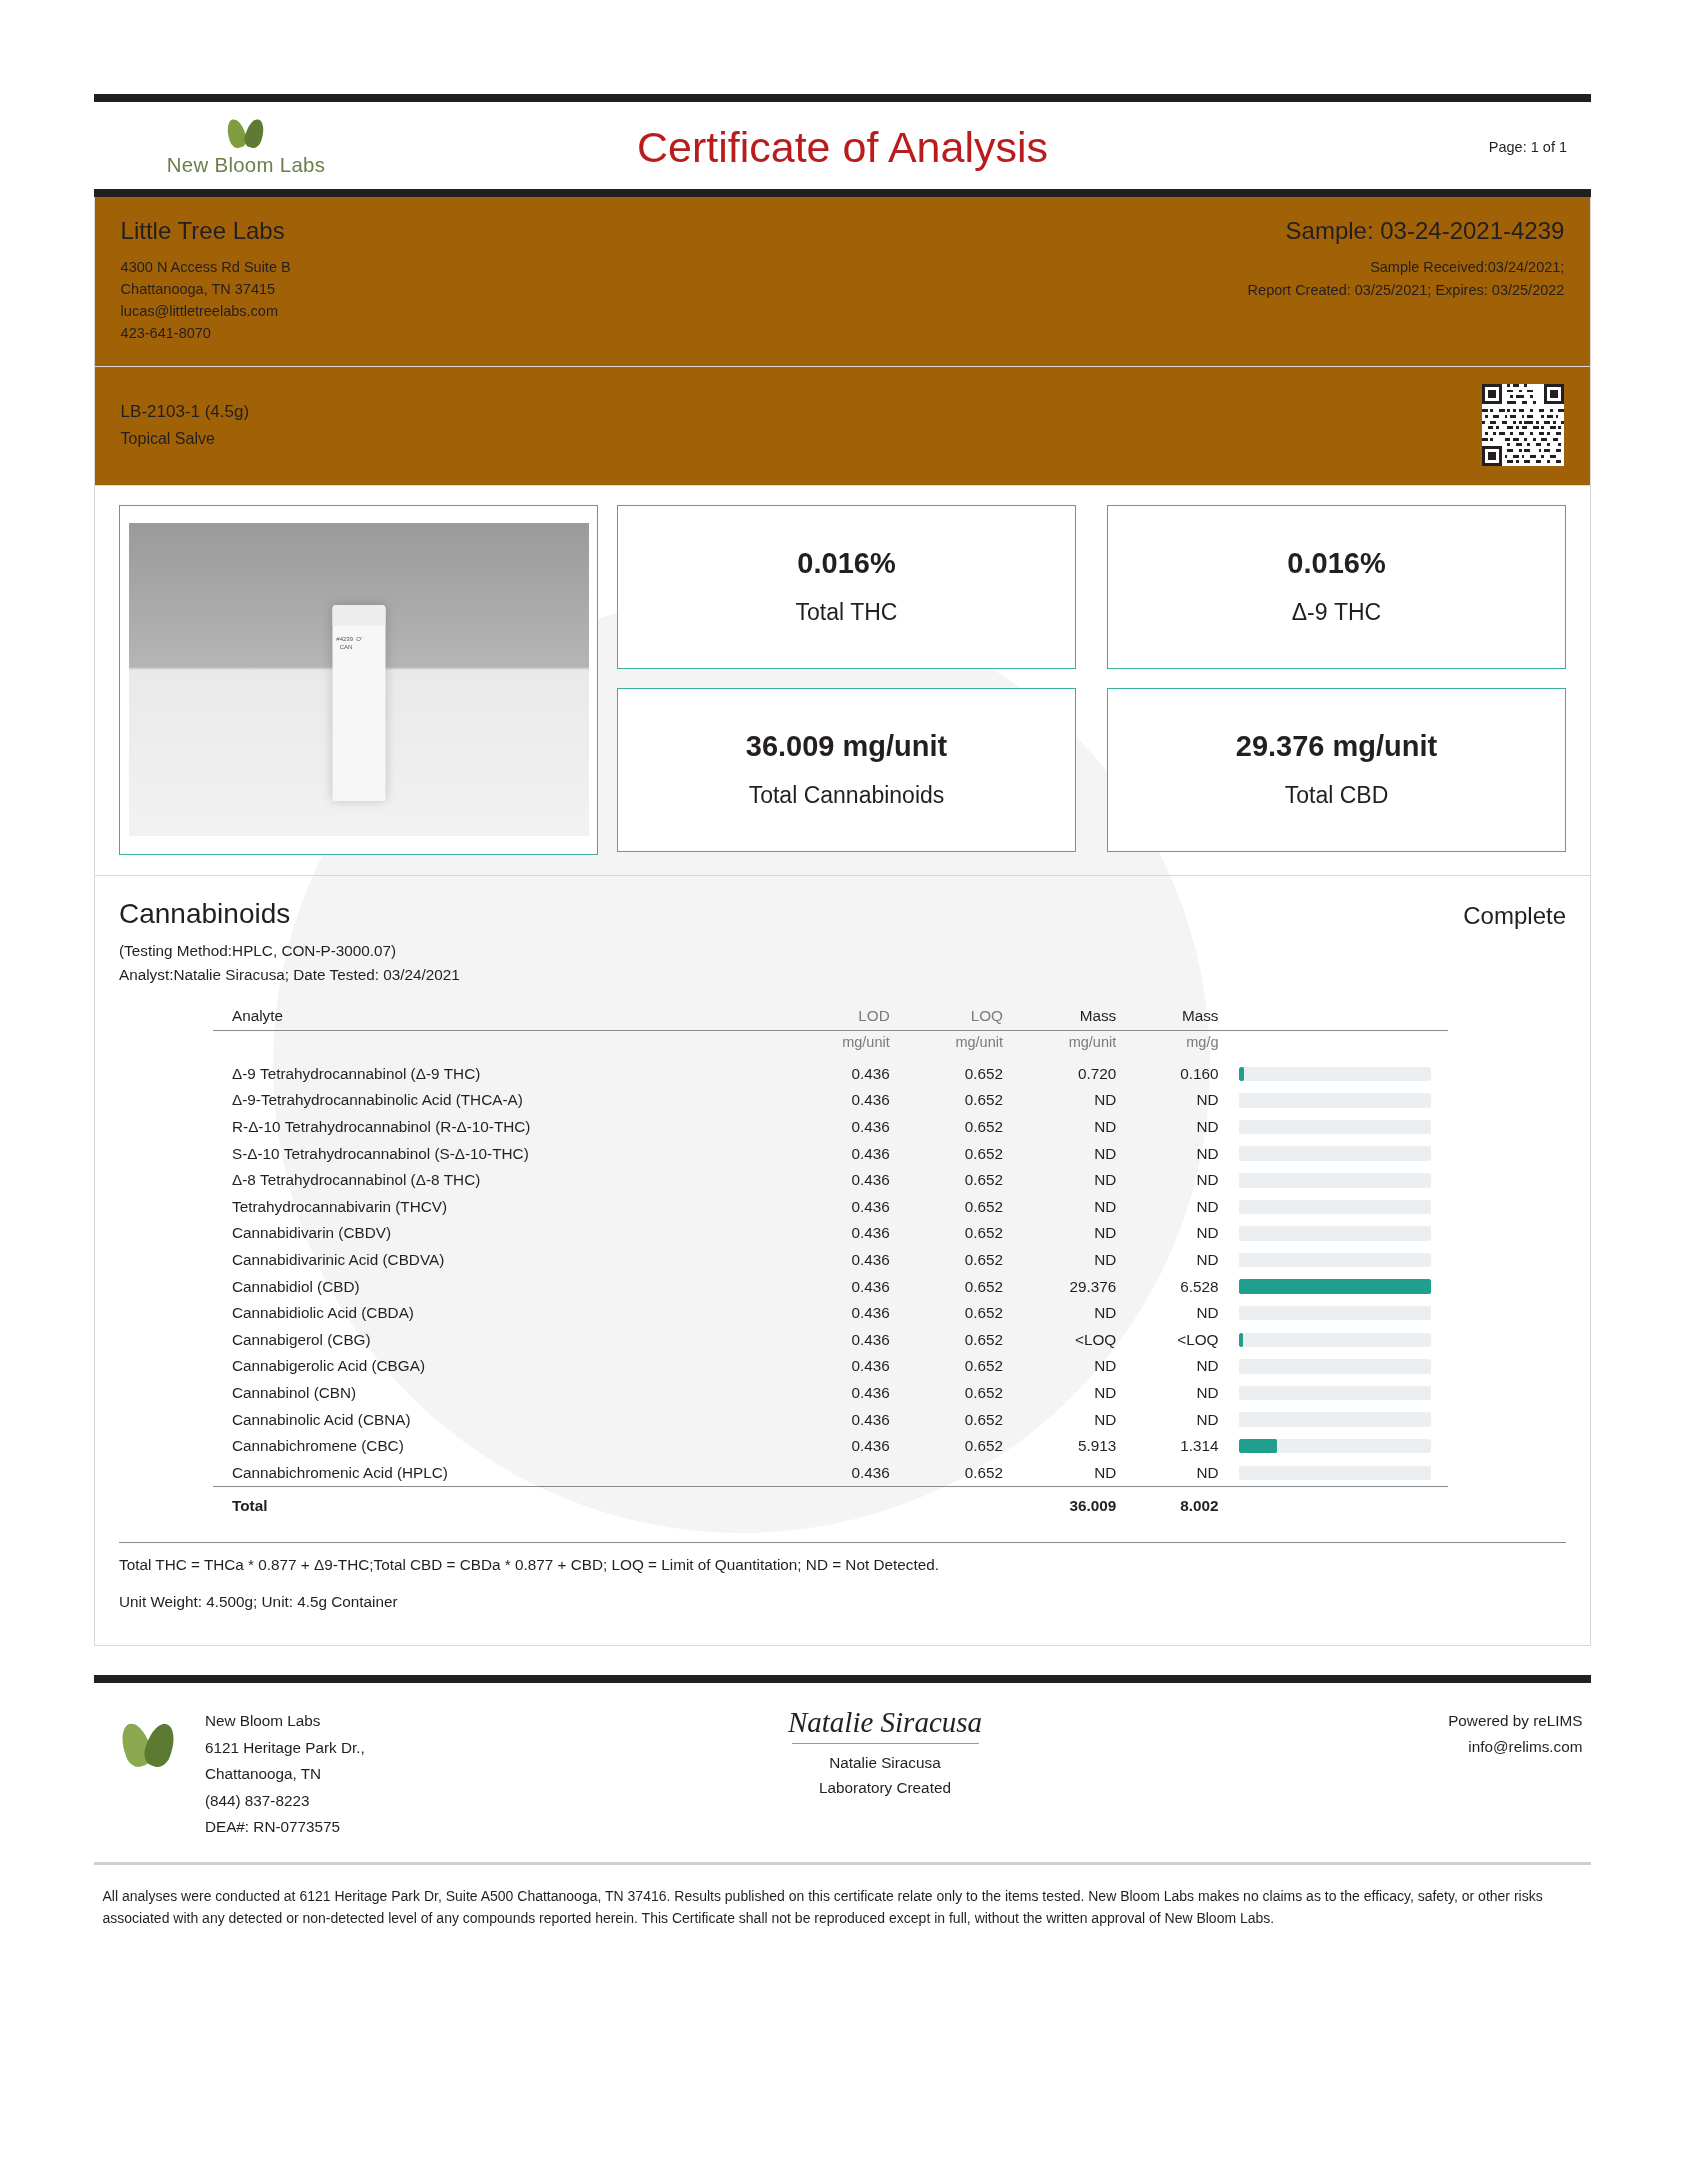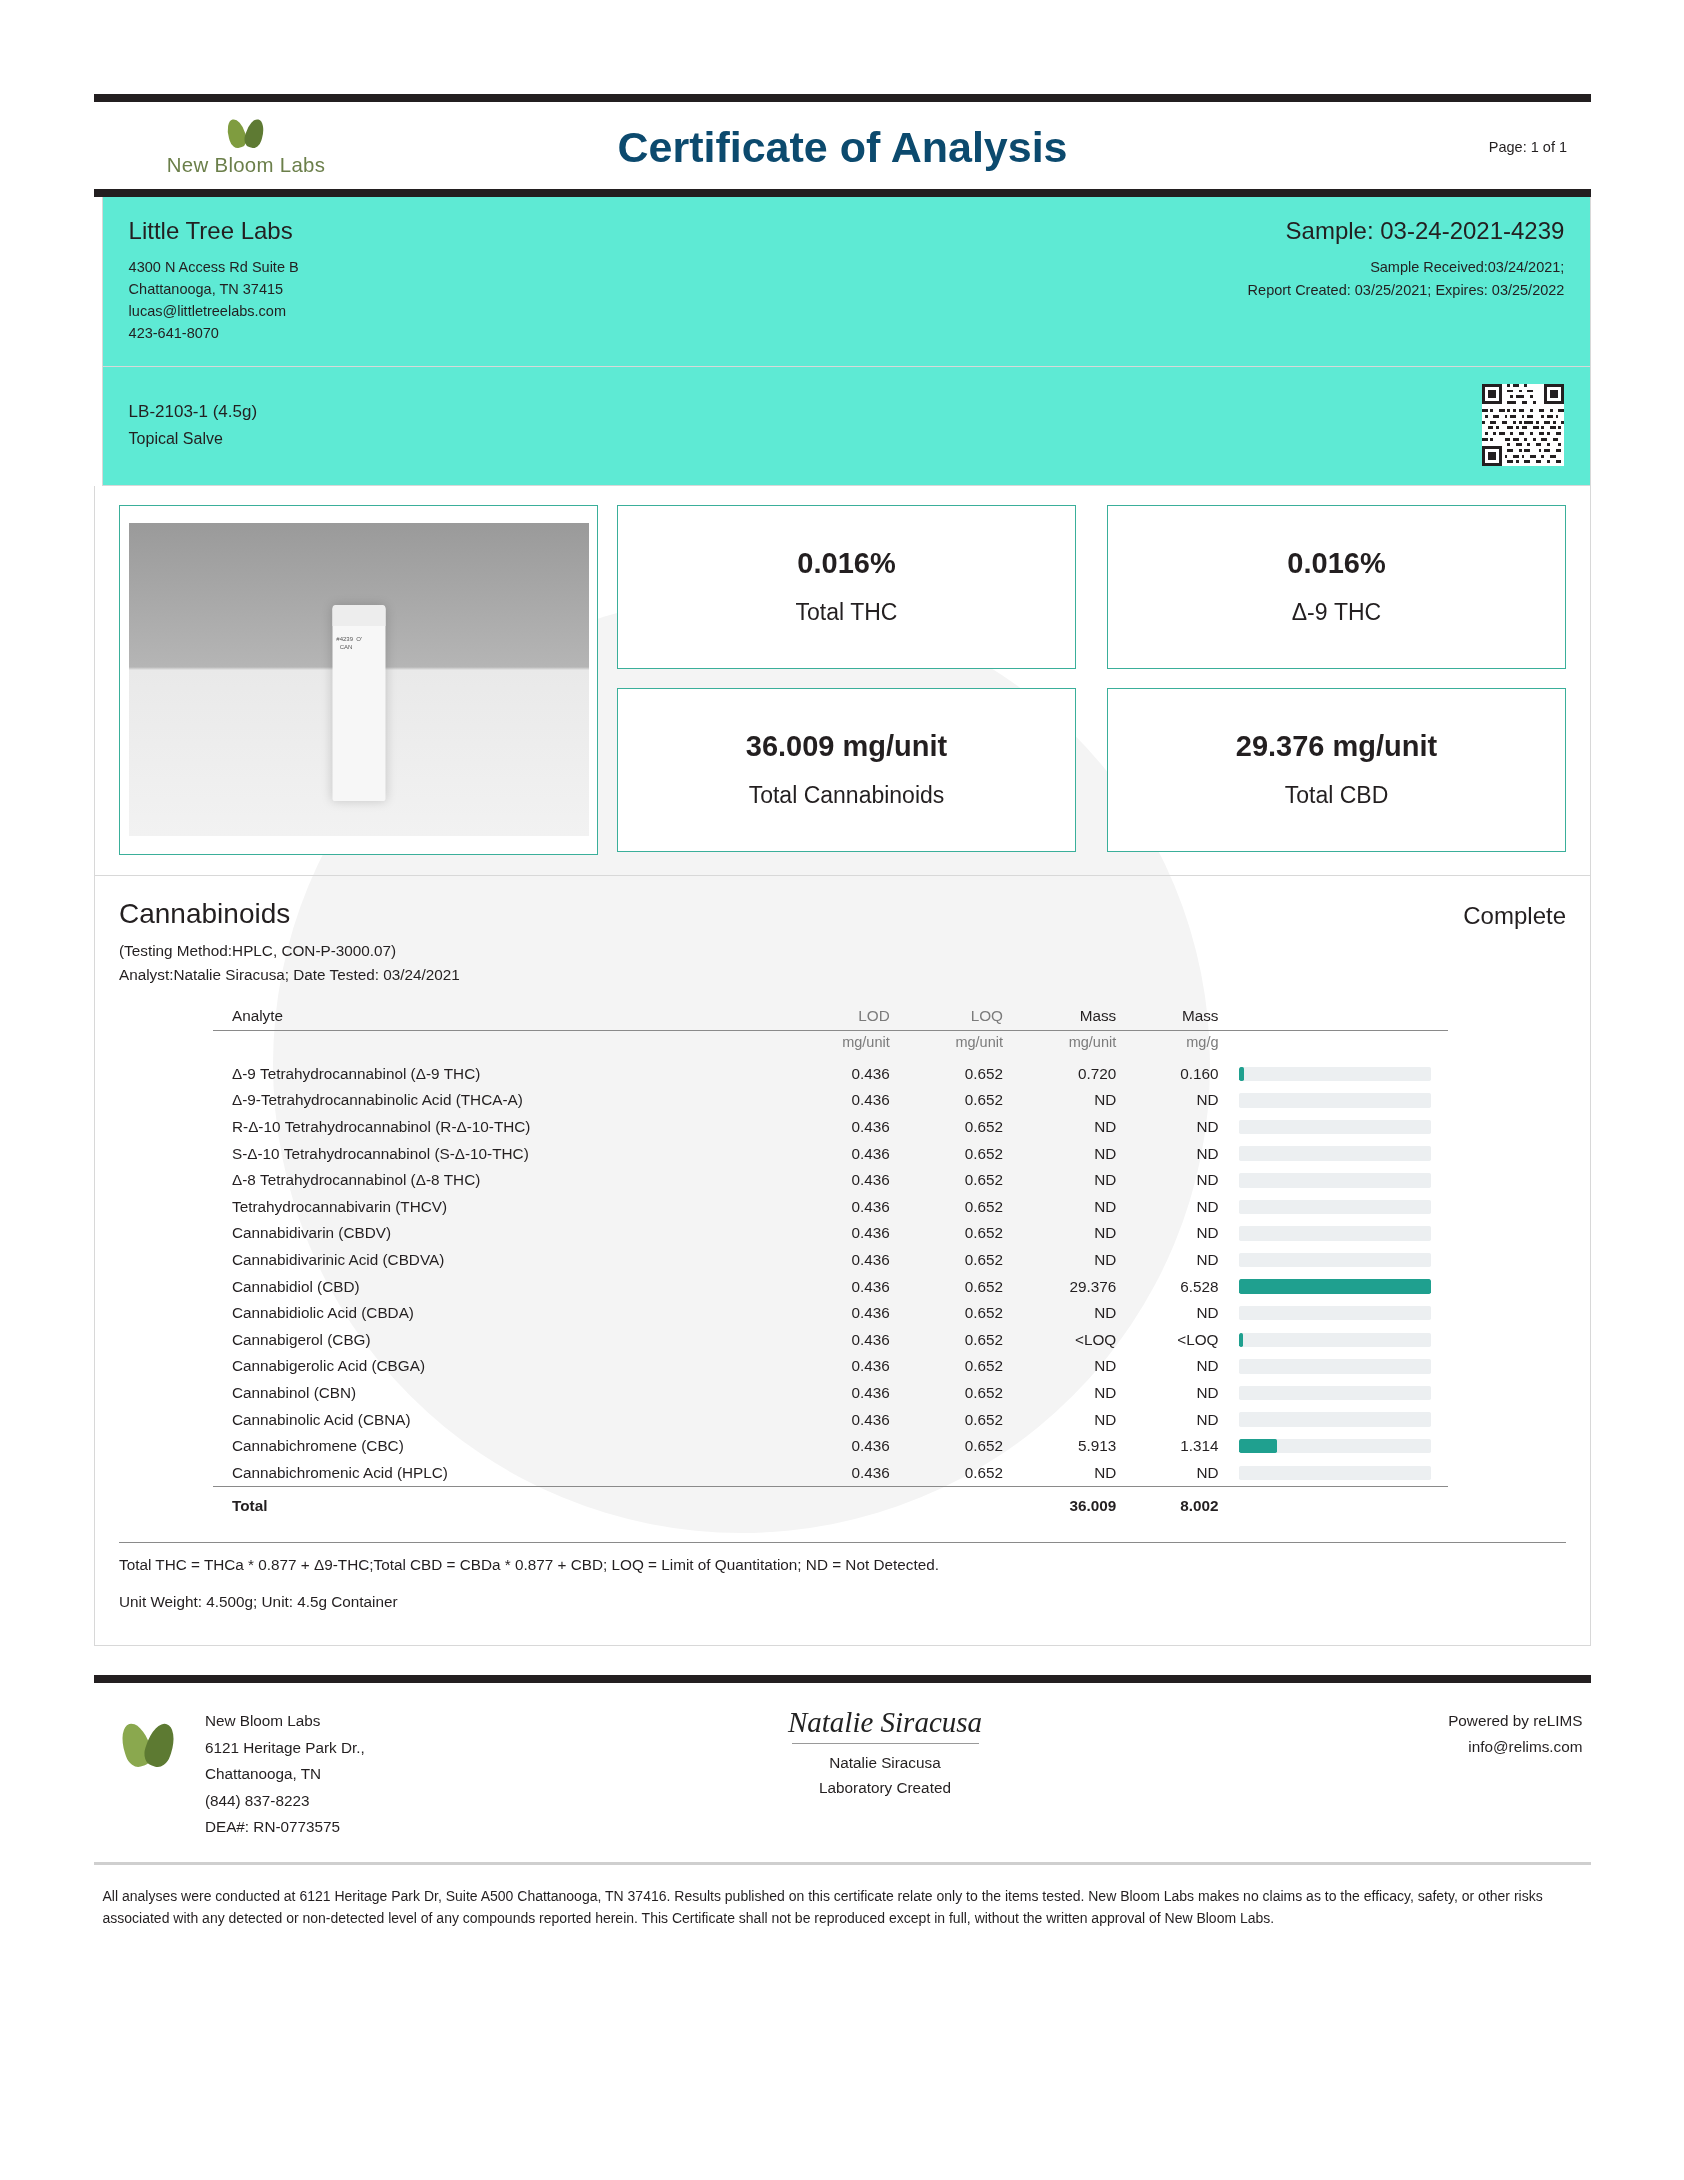--- a/index.html
+++ b/index.html
@@ -40,30 +40,29 @@
   }
   .logo-wrap{width:256px;display:flex;flex-direction:column;align-items:center;}
   .logo-leaf{width:39px;height:34px;position:relative;}
   .logo-leaf .l1,.logo-leaf .l2{
     position:absolute;top:1.7px;width:17px;height:29px;border-radius:60% 60% 50% 50%/70% 70% 40% 40%;
   }
   .logo-leaf .l1{left:1.7px;background:#7f9c3f;transform:rotate(-16deg);}
   .logo-leaf .l2{left:19px;background:#5e7a33;transform:rotate(16deg);}
   .logo-text{font-size:20.4px;color:#6b7f4a;letter-spacing:0.3px;margin-top:3.4px;}
   .coa-title{
-    flex:1;text-align:center;font-size:43px;font-weight:700;color:#0c4a6e;
+    flex:1;text-align:center;font-size:43px;font-weight:400;color:#b91c1c;
     font-family:"Liberation Sans", sans-serif;
   }
   .page-num{width:256px;text-align:right;font-size:14.5px;color:#231f20;}
 
   
   .panel{
-    border:0.9px solid #d8d8d8;background:#5eead4;
+    border:0.9px solid #d8d8d8;background:#a16207;
     box-sizing:border-box;
-    margin-left:8px;
   }
   .client-panel{
     display:flex;justify-content:space-between;padding:20.4px 25.6px 22px 25.6px;
     border-top:none;
   }
   .client-name{font-size:24px;margin:0 0 10.2px 0;font-weight:400;}
   .client-line{font-size:14.5px;line-height:22px;color:#231f20;}
   .sample-right{text-align:right;}
   .sample-id{font-size:24px;margin-bottom:10.2px;font-weight:400;}
   .sample-meta{font-size:14.5px;line-height:23px;}

